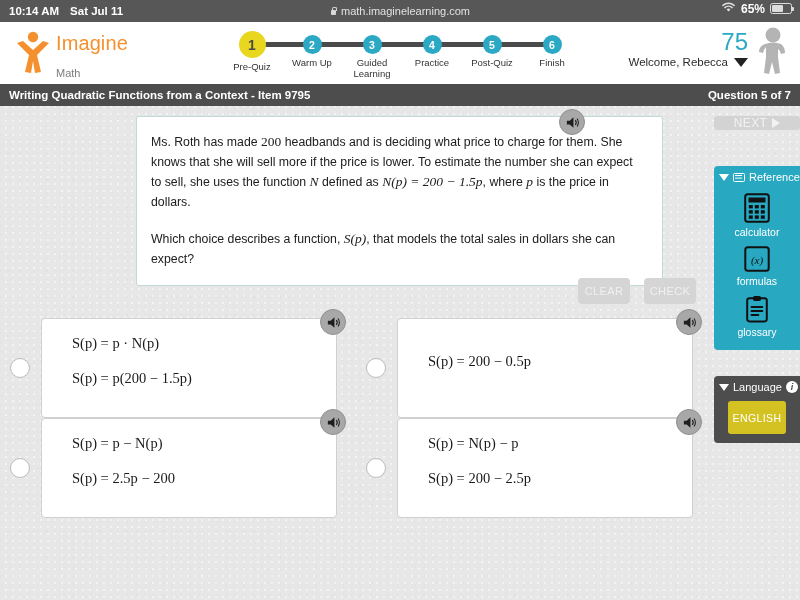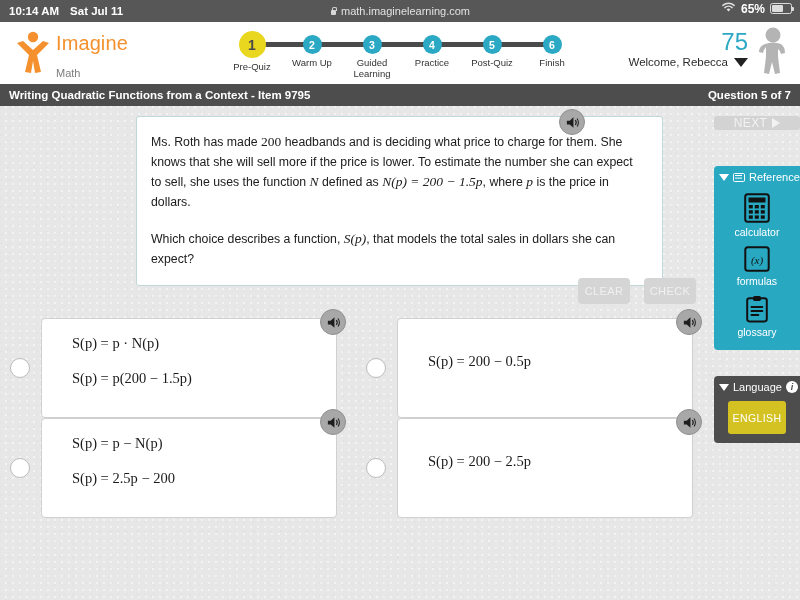--- a/index.html
+++ b/index.html
@@ -362,20 +362,21 @@
                   <path d="M2 6 h3 L9 2.5 v11 L5 10 H2 Z" fill="#1e1e1e"></path>
                   <path d="M11 5.5 q2 2.5 0 5" stroke="#1e1e1e" stroke-width="1.2" fill="none"></path>
                   <path d="M12.8 3.8 q3 4.2 0 8.4" stroke="#1e1e1e" stroke-width="1.1" fill="none"></path>
                 </svg>
               </div>
             </div>
           </div>
           <div class="choice">
             <div class="radio"></div>
             <div class="choice-box">
+              <div class="eq">S(p) = N(p) − p</div>
               <div class="eq second">S(p) = 200 − 2.5p</div>
               <div class="spk" style="left:278px; top:-10px;">
                 <svg viewBox="0 0 16 16">
                   <path d="M2 6 h3 L9 2.5 v11 L5 10 H2 Z" fill="#1e1e1e"></path>
                   <path d="M11 5.5 q2 2.5 0 5" stroke="#1e1e1e" stroke-width="1.2" fill="none"></path>
                   <path d="M12.8 3.8 q3 4.2 0 8.4" stroke="#1e1e1e" stroke-width="1.1" fill="none"></path>
                 </svg>
               </div>
             </div>
           </div>

